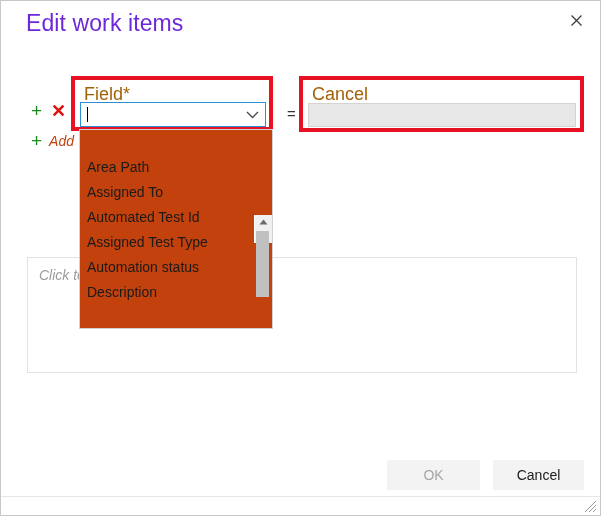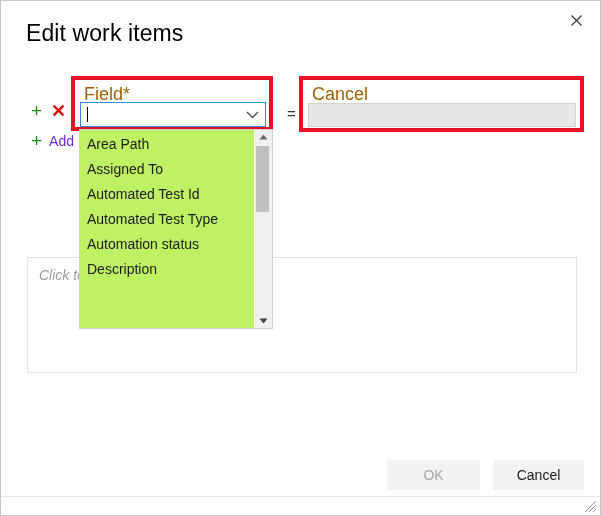--- a/index.html
+++ b/index.html
@@ -19,24 +19,24 @@
     background: #ffffff;
     border: 1px solid #c8c8c8;
     box-sizing: border-box;
     overflow: hidden;
   }
 
   
   #title {
     position: absolute;
     left: 25px;
-    top: 18px;
+    top: 8px;
     font-size: 23px;
     font-weight: 400;
-    color: #000000;
+    color: #6d28d9;
     letter-spacing: 0.1px;
     line-height: 28px;
     white-space: nowrap;
   }
 
   #close-btn {
     position: absolute;
     right: 4px;
     top: 3px;
     width: 40px;
@@ -83,22 +83,23 @@
     left: 30px;
     top: 130px;
     display: flex;
     align-items: center;
     gap: 7px;
     cursor: pointer;
     line-height: 1;
   }
   #add-row .add-label {
     font-size: 14px;
-    color: #6d28d9;
-    line-height: 1;
+    color: #c2410c;
+    line-height: 1;
+    font-style: italic;
   }
 
   
   .red-outline {
     position: absolute;
     border: 4px solid #e81123;
     box-sizing: border-box;
     background: transparent;
     pointer-events: none;
   }
@@ -206,23 +207,24 @@
 
   
   #field-dropdown {
     position: absolute;
     left: 78px;
     top: 128px;
     width: 194px;
     height: 200px;
     box-sizing: border-box;
     border: 1px solid #d0d0d0;
-    background: #bef264;
+    background: #c2410c;
     z-index: 20;
     display: flex;
+    align-items: center;
   }
   #dropdown-items {
     flex: 1;
     padding-top: 2px;
     overflow: hidden;
   }
   .dd-item {
     height: 25px;
     line-height: 25px;
     padding-left: 7px;
@@ -356,21 +358,21 @@
 
   <div id="query-area">
     <div id="query-placeholder">Click to</div>
   </div>
 
   <div id="field-dropdown">
     <div id="dropdown-items">
       <div class="dd-item">Area Path</div>
       <div class="dd-item">Assigned To</div>
       <div class="dd-item">Automated Test Id</div>
-      <div class="dd-item">Automated Test Type</div>
+      <div class="dd-item">Assigned Test Type</div>
       <div class="dd-item">Automation status</div>
       <div class="dd-item">Description</div>
     </div>
     <div id="dd-scrollbar">
       <div class="sb-arrow">
         <svg width="9" height="6" viewBox="0 0 9 6" aria-hidden="true">
           <polygon points="4.5,0.5 8.5,5.5 0.5,5.5" fill="#6b6b6b"></polygon>
         </svg>
       </div>
       <div id="sb-track">

